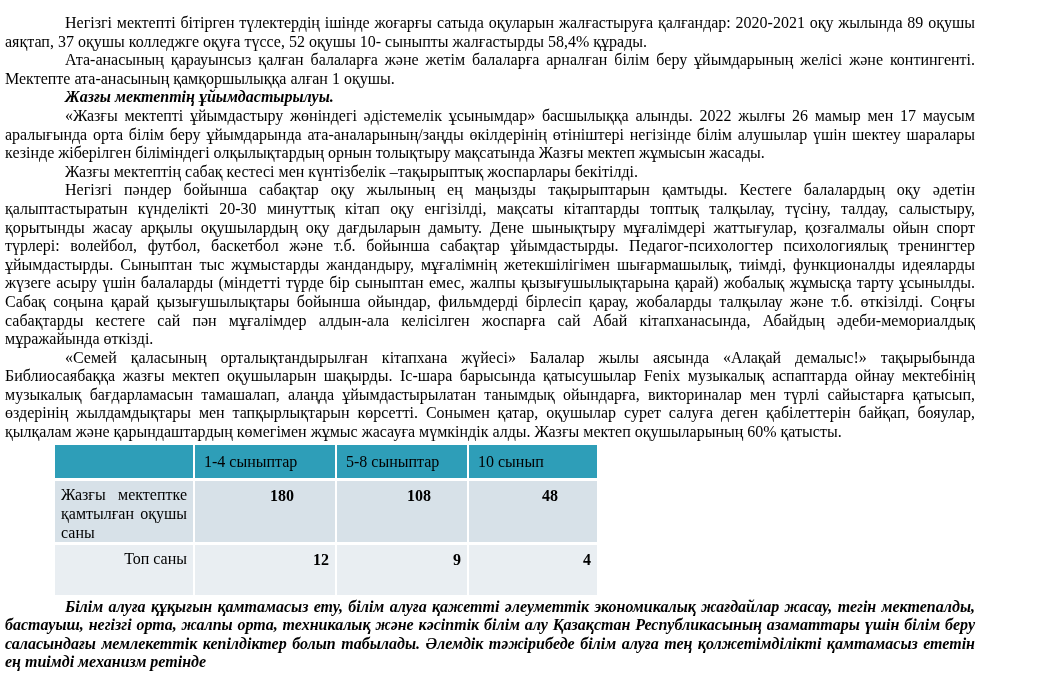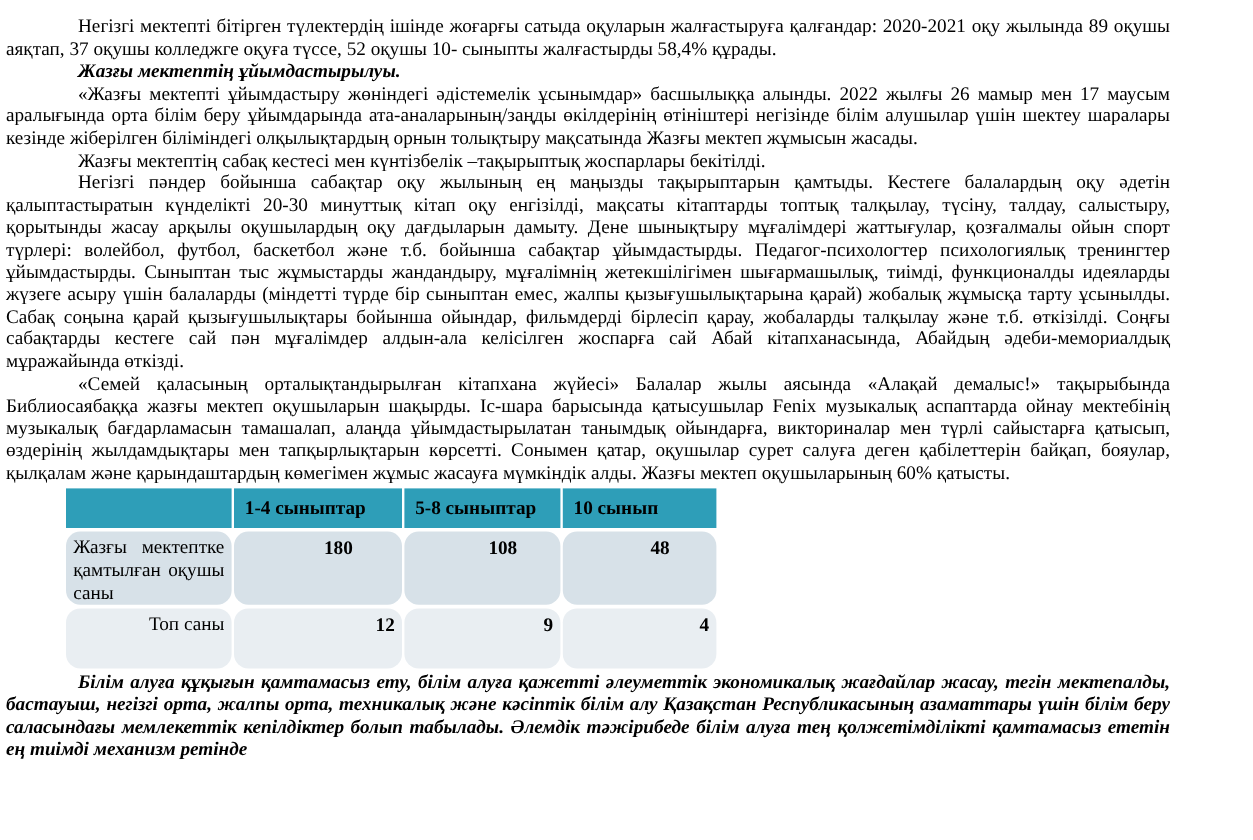--- a/index.html
+++ b/index.html
@@ -36,27 +36,26 @@
     font-size:16px;
     line-height:19px;
   }
   .doc-table th,.doc-table td{overflow:hidden;}
   .doc-table th{
     background:var(--header-bg);
     height:33px;
     text-align:left;
     vertical-align:middle;
     padding:0 6px 0 9px;
-    font-weight:bold;
+    font-weight:normal;
     color:#000;
   }
   .doc-table td{
     vertical-align:top;
     padding:4px 6px 0 6px;
-    border-radius:12px;
   }
   .doc-table tr.row-1 td{background:var(--row1-bg);height:55px;}
   .doc-table tr.row-2 td{background:var(--row2-bg);height:45px;text-align:right;}
   .doc-table td.num{
     text-align:center;
     font-weight:bold;
     padding-top:5px;
     padding-left:40px;
   }
   .doc-table td.rowlabel{
@@ -64,20 +63,21 @@
   }
   .after-table{margin-top:12px;}
 </style>
 </head>
 <body>
 
 <div class="page">
 
   <p>Негізгі мектепті бітірген түлектердің ішінде жоғарғы сатыда оқуларын жалғастыруға қалғандар: 2020-2021 оқу жылында 89 оқушы аяқтап, 37 оқушы колледжге оқуға түссе, 52 оқушы 10- сыныпты жалғастырды 58,4% құрады.</p>
 
+  <p>Ата-анасының қарауынсыз қалған балаларға және жетім балаларға арналған білім беру ұйымдарының желісі және контингенті. Мектепте ата-анасының қамқоршылыққа алған  1 оқушы.</p>
 
   <p class="bold">Жазғы мектептің ұйымдастырылуы.</p>
 
   <p>«Жазғы мектепті ұйымдастыру жөніндегі әдістемелік ұсынымдар» басшылыққа алынды. 2022 жылғы 26 мамыр мен 17 маусым аралығында орта білім беру ұйымдарында ата-аналарының/заңды өкілдерінің өтініштері негізінде білім алушылар үшін шектеу шаралары кезінде жіберілген біліміндегі олқылықтардың орнын толықтыру мақсатында Жазғы мектеп жұмысын жасады.</p>
 
   <p>Жазғы мектептің сабақ кестесі мен күнтізбелік –тақырыптық жоспарлары бекітілді.</p>
 
   <p>Негізгі пәндер бойынша сабақтар оқу жылының ең маңызды тақырыптарын қамтыды. Кестеге балалардың оқу әдетін қалыптастыратын күнделікті 20-30 минуттық кітап оқу енгізілді, мақсаты кітаптарды топтық талқылау, түсіну, талдау, салыстыру, қорытынды жасау арқылы оқушылардың оқу дағдыларын дамыту. Дене шынықтыру мұғалімдері жаттығулар, қозғалмалы ойын спорт түрлері: волейбол, футбол, баскетбол және т.б. бойынша сабақтар ұйымдастырды. Педагог-психологтер психологиялық тренингтер ұйымдастырды. Сыныптан тыс жұмыстарды жандандыру, мұғалімнің жетекшілігімен шығармашылық, тиімді, функционалды идеяларды жүзеге асыру үшін балаларды (міндетті түрде бір сыныптан емес, жалпы қызығушылықтарына қарай) жобалық жұмысқа тарту ұсынылды. Сабақ соңына қарай қызығушылықтары бойынша ойындар, фильмдерді бірлесіп қарау, жобаларды талқылау және т.б. өткізілді. Соңғы сабақтарды кестеге сай пән мұғалімдер алдын-ала келісілген жоспарға сай Абай кітапханасында, Абайдың әдеби-мемориалдық мұражайында өткізді.</p>
 
   <p>«Семей қаласының орталықтандырылған кітапхана жүйесі» Балалар жылы аясында «Алақай демалыс!» тақырыбында Библиосаябаққа жазғы мектеп оқушыларын шақырды. Іс-шара барысында қатысушылар Fenix музыкалық аспаптарда ойнау мектебінің музыкалық бағдарламасын тамашалап, алаңда ұйымдастырылатан танымдық ойындарға, викториналар мен түрлі сайыстарға қатысып, өздерінің жылдамдықтары мен тапқырлықтарын көрсетті. Сонымен қатар, оқушылар сурет салуға деген қабілеттерін байқап, бояулар, қылқалам және қарындаштардың көмегімен жұмыс жасауға мүмкіндік алды. Жазғы мектеп оқушыларының 60% қатысты.</p>

